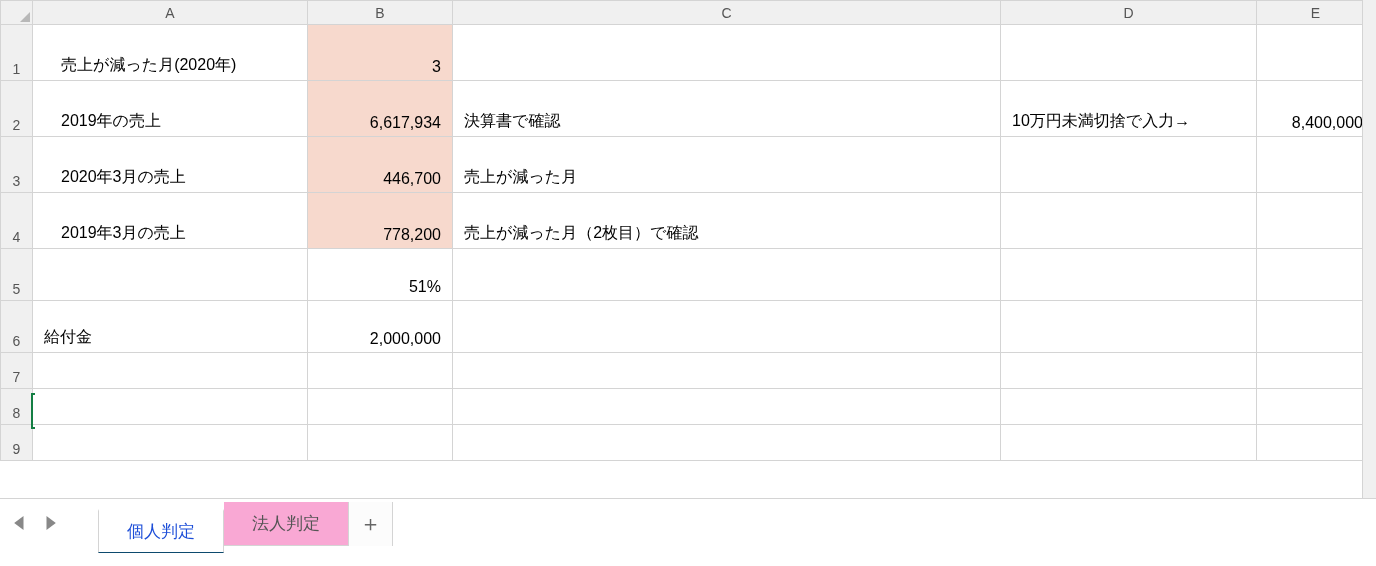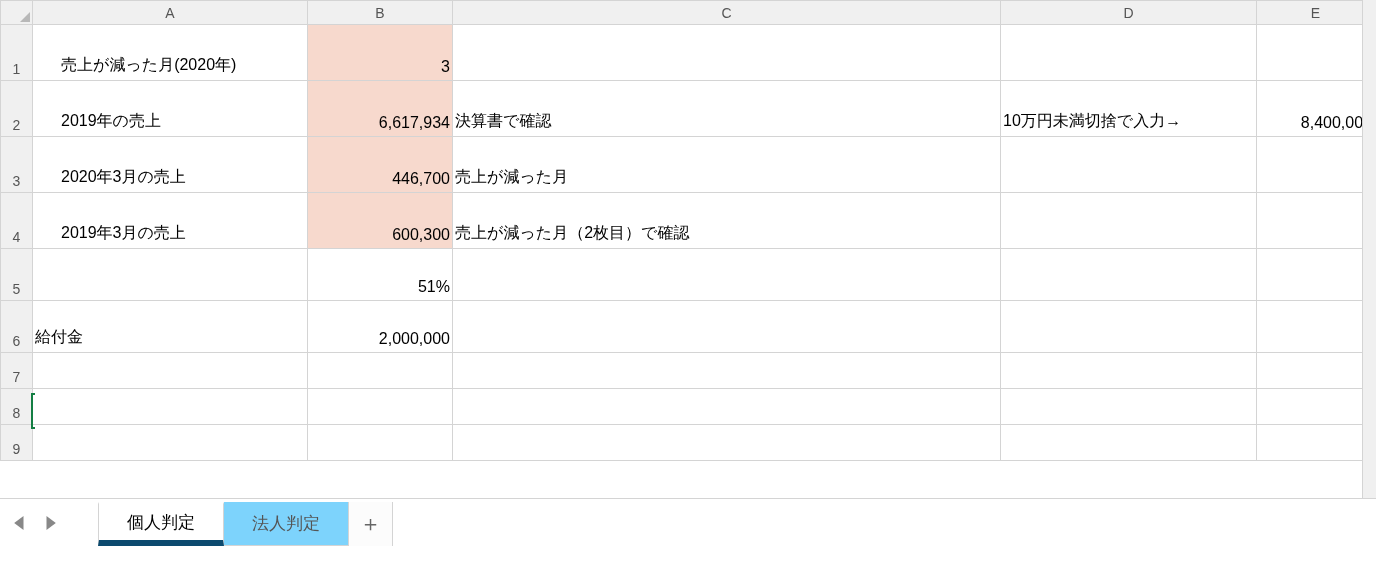--- a/index.html
+++ b/index.html
@@ -61,21 +61,21 @@
     .row-header {
       background: #f0f0f0;
       color: #555;
       text-align: center;
       font-size: 14px;
       vertical-align: bottom;
       padding-bottom: 3px;
     }
     
     td.cell {
-      padding: 4px 2px;
+      padding: 4px 11px;
       vertical-align: bottom;
       font-size: 16px;
       margin-left: 8px;
     }
     td.num { text-align: right; }
     td.highlight { background: #f7d9cd; }
     td.indent { padding-left: 28px; }
     
     .col-rh { width: 32px; }
     .col-A { width: 275px; }
@@ -121,35 +121,35 @@
       align-items: flex-end;
       height: 100%;
       margin-left: 30px;
     }
     .sheet-tab {
       padding: 10px 28px;
       border-right: 1px solid #d4d4d4;
       border-left: 1px solid #d4d4d4;
       border-bottom: 1px solid #d4d4d4;
       margin-top: -1px;
-      background: #7dd3fc;
+      background: #f9a8d4;
       color: #555;
       font-size: 17px;
       cursor: pointer;
       height: 44px;
       display:flex;
       align-items:center;
     }
     .sheet-tab.active {
       background: #fff;
-      color: #000000;
+      color: #1d4ed8;
       border-top: 2px solid #fff;
       position: relative;
-      top: 0;
-      border-bottom: 6px solid #0c4a6e;
+      top: 7px;
+      border-bottom: 1px solid #0c4a6e;
     }
     .sheet-tab + .sheet-tab { border-left: none; }
     .add-sheet {
       width: 44px;
       height: 44px;
       display: flex;
       align-items: center;
       justify-content: center;
       border-right: 1px solid #d4d4d4;
       color: #666;
@@ -214,21 +214,21 @@
         <td class="cell indent">2020年3月の売上</td>
         <td class="cell num highlight">446,700</td>
         <td class="cell">売上が減った月</td>
         <td class="cell"></td>
         <td class="cell"></td>
       </tr>
 
       <tr class="hrow">
         <th class="row-header">4</th>
         <td class="cell indent">2019年3月の売上</td>
-        <td class="cell num highlight">600,300</td>
+        <td class="cell num highlight">778,200</td>
         <td class="cell">売上が減った月（2枚目）で確認</td>
         <td class="cell"></td>
         <td class="cell"></td>
       </tr>
 
       <tr class="nrow">
         <th class="row-header">5</th>
         <td class="cell"></td>
         <td class="cell num">51%</td>
         <td class="cell"></td>

